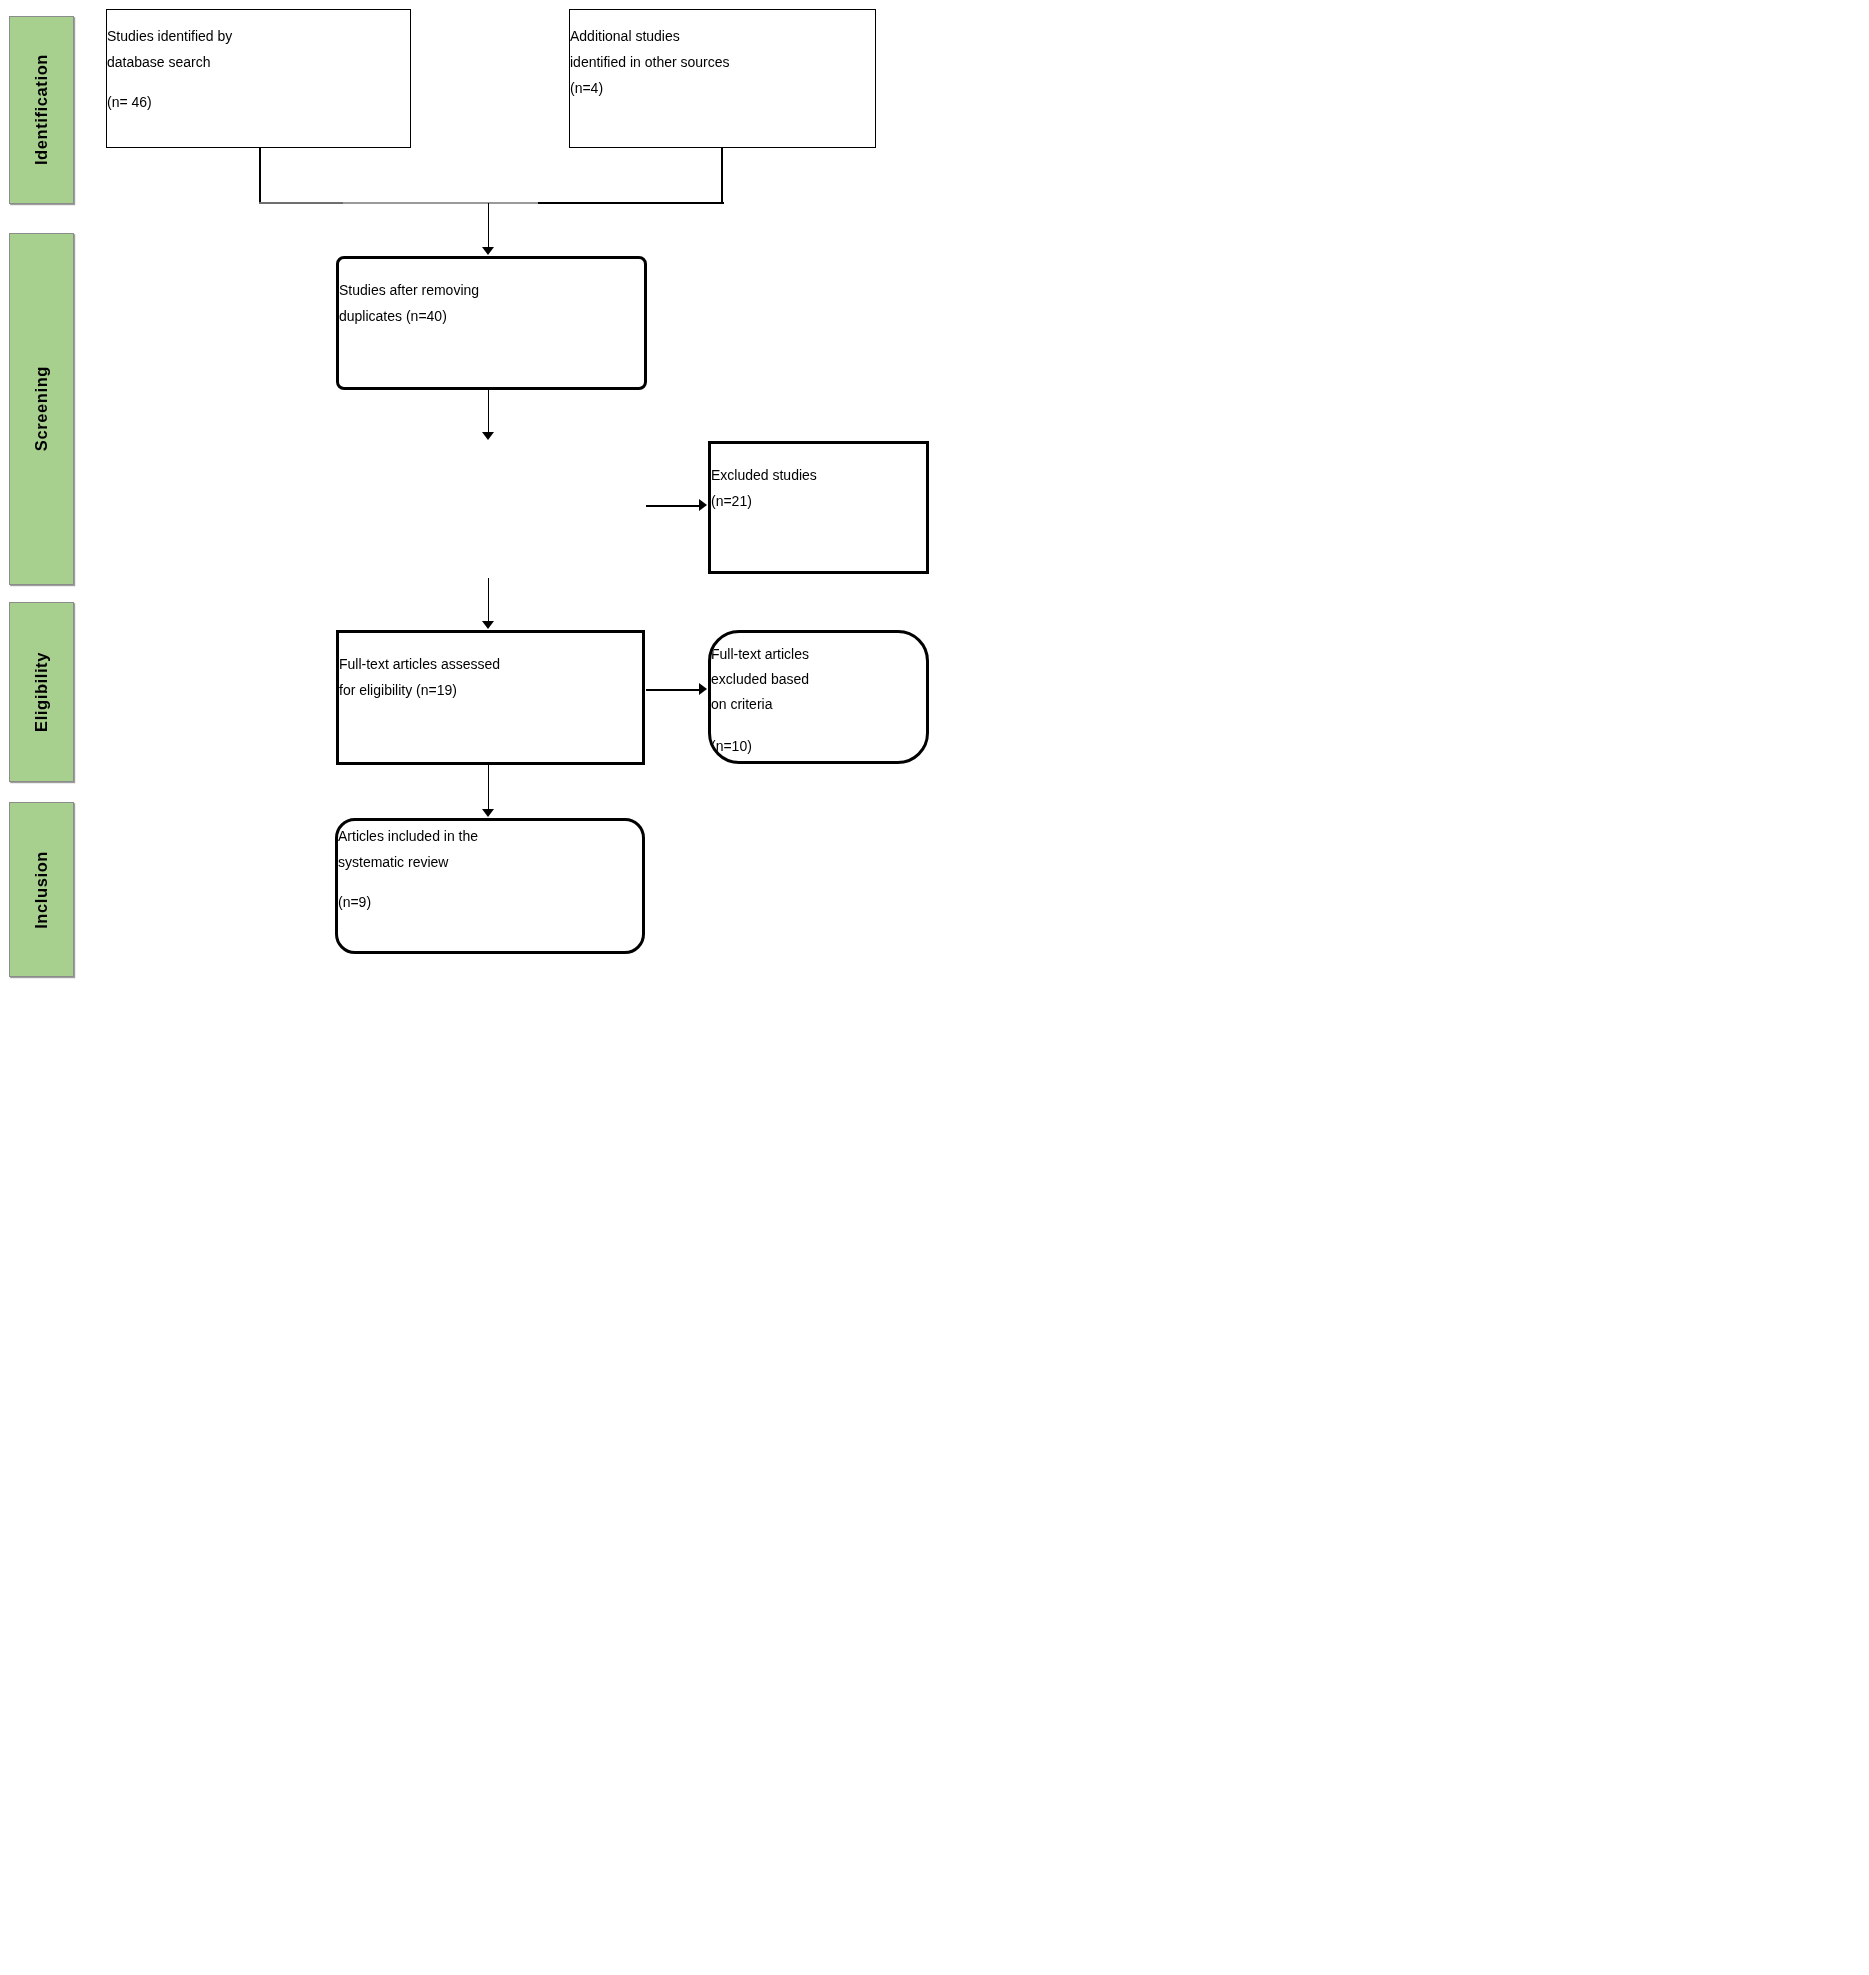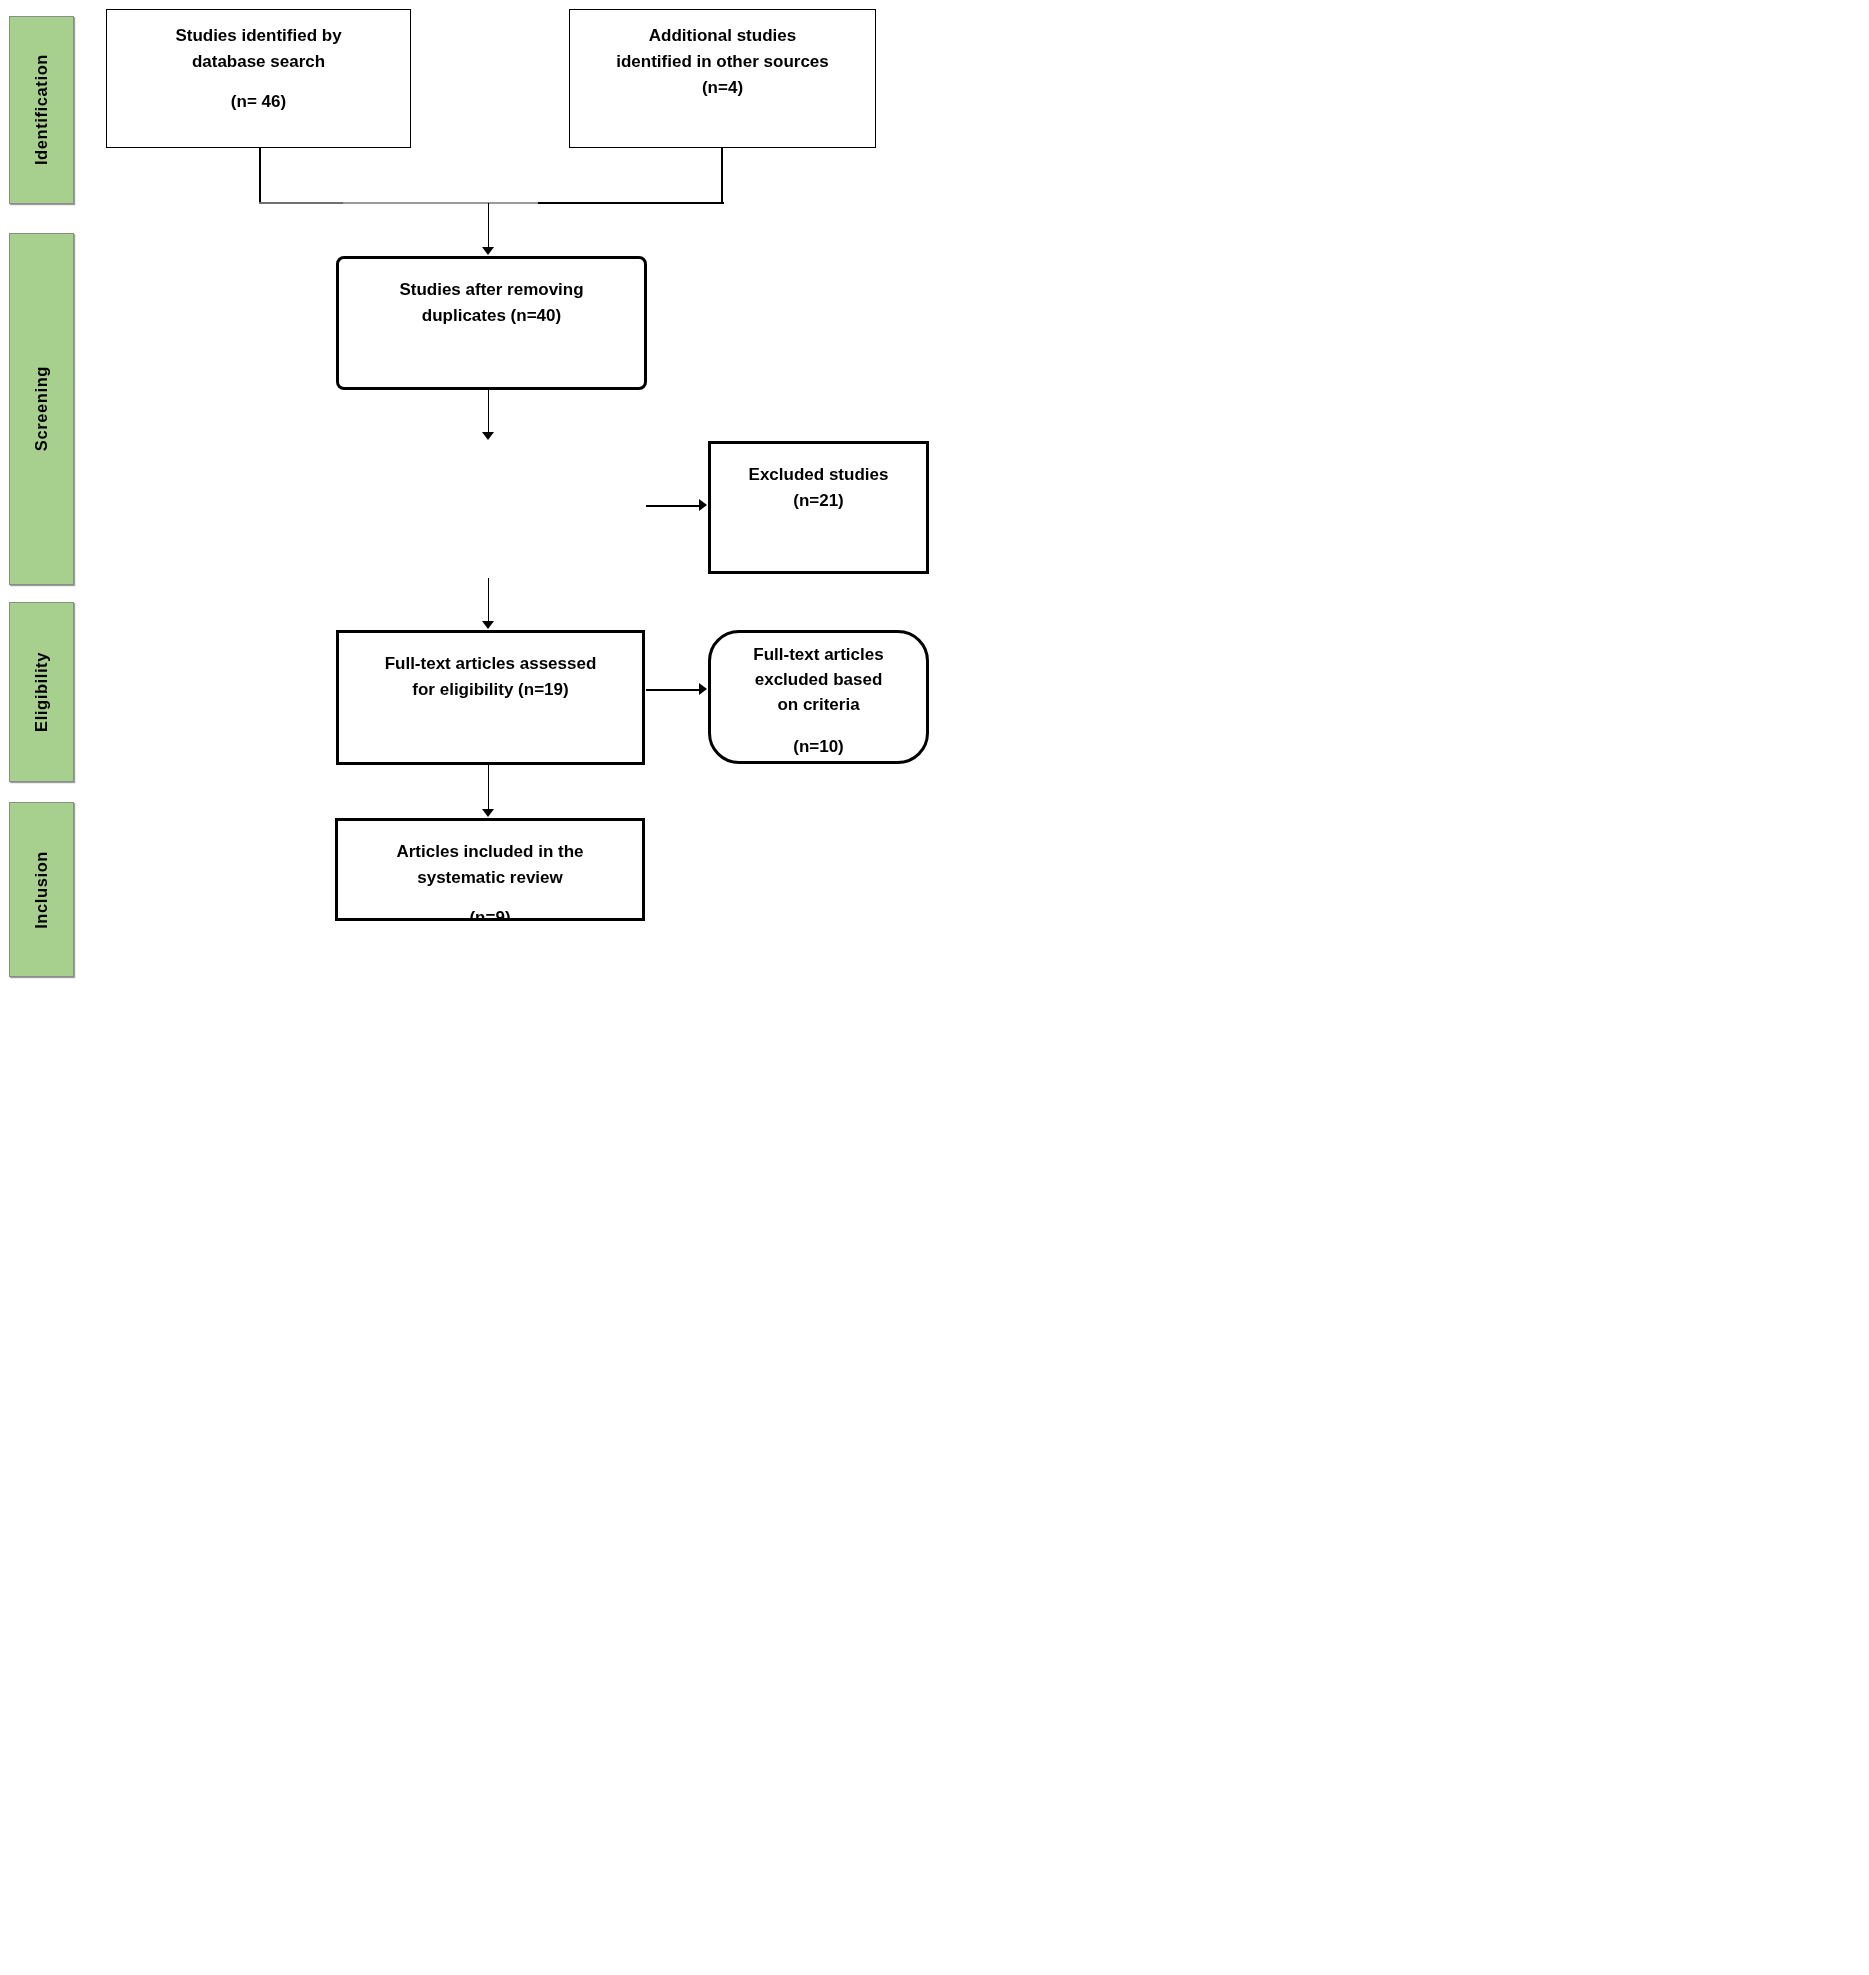--- a/index.html
+++ b/index.html
@@ -37,35 +37,34 @@
   #stage-identification { top: 16px;  height: 188px; }
   #stage-screening      { top: 233px; height: 352px; }
   #stage-eligibility    { top: 602px; height: 180px; }
   #stage-inclusion      { top: 802px; height: 175px; }
 
   
   .node {
     position: absolute;
     background: #ffffff;
     border: 1.2px solid #000;
-    text-align: center;
-    font-weight: bold;
-    font-size: 17px;
+    font-weight: normal;
+    font-size: 14px;
     line-height: 26px;
     overflow: hidden;
   }
   .node.thick { border-width: 3px; }
   #node-db-search         { left: 106px;  top: 8.9px;   width: 305px; height: 139px; padding-top: 13px; }
   #node-other-sources     { left: 569px;  top: 8.9px;   width: 307px; height: 139px; padding-top: 13px; }
   #node-after-duplicates  { left: 336px;  top: 256px;  width: 311px; height: 134px; padding-top: 17.7px; border-radius: 8px; }
   #node-title-abstract    { left: 336px;  top: 441px;  width: 309px; height: 138px; padding-top: 17.7px; }
   #node-excluded          { left: 708px; top: 441px;  width: 221px; height: 133px; padding-top: 17.7px; }
   #node-fulltext-assessed { left: 336px;  top: 630px; width: 309px; height: 135px; padding-top: 17.7px; }
   #node-fulltext-excluded { left: 708px; top: 630px; width: 221px; height: 134px; padding-top: 9.4px; line-height: 25px; border-radius: 31px; }
-  #node-included          { left: 335px;  top: 818px; width: 310px; height: 103px; padding-top: 18px; }
+  #node-included          { left: 335px;  top: 818px; width: 310px; height: 136px; padding-top: 2px; border-radius: 20px; }
   .count.gap  { margin-top: 14px; }
   #node-fulltext-excluded .count.gap { margin-top: 17px; }
 
   
   .cline { position: absolute; background: #000; }
   #conn-v-left   { left: 259px;  top: 148px; width: 1.8px;  height: 55px; }
   #conn-v-right  { left: 721px; top: 148px; width: 1.8px;  height: 55px; }
   #conn-h-merge  { left: 259px;  top: 202px; width: 465px; height: 1.8px;
                    background: linear-gradient(90deg, #6f6f6f 0 18%, #9a9a9a 18% 60%, #000 60% 100%); }
   #conn-a1-line  { left: 488px; top: 203px;  width: 1.2px; height: 44px; }

